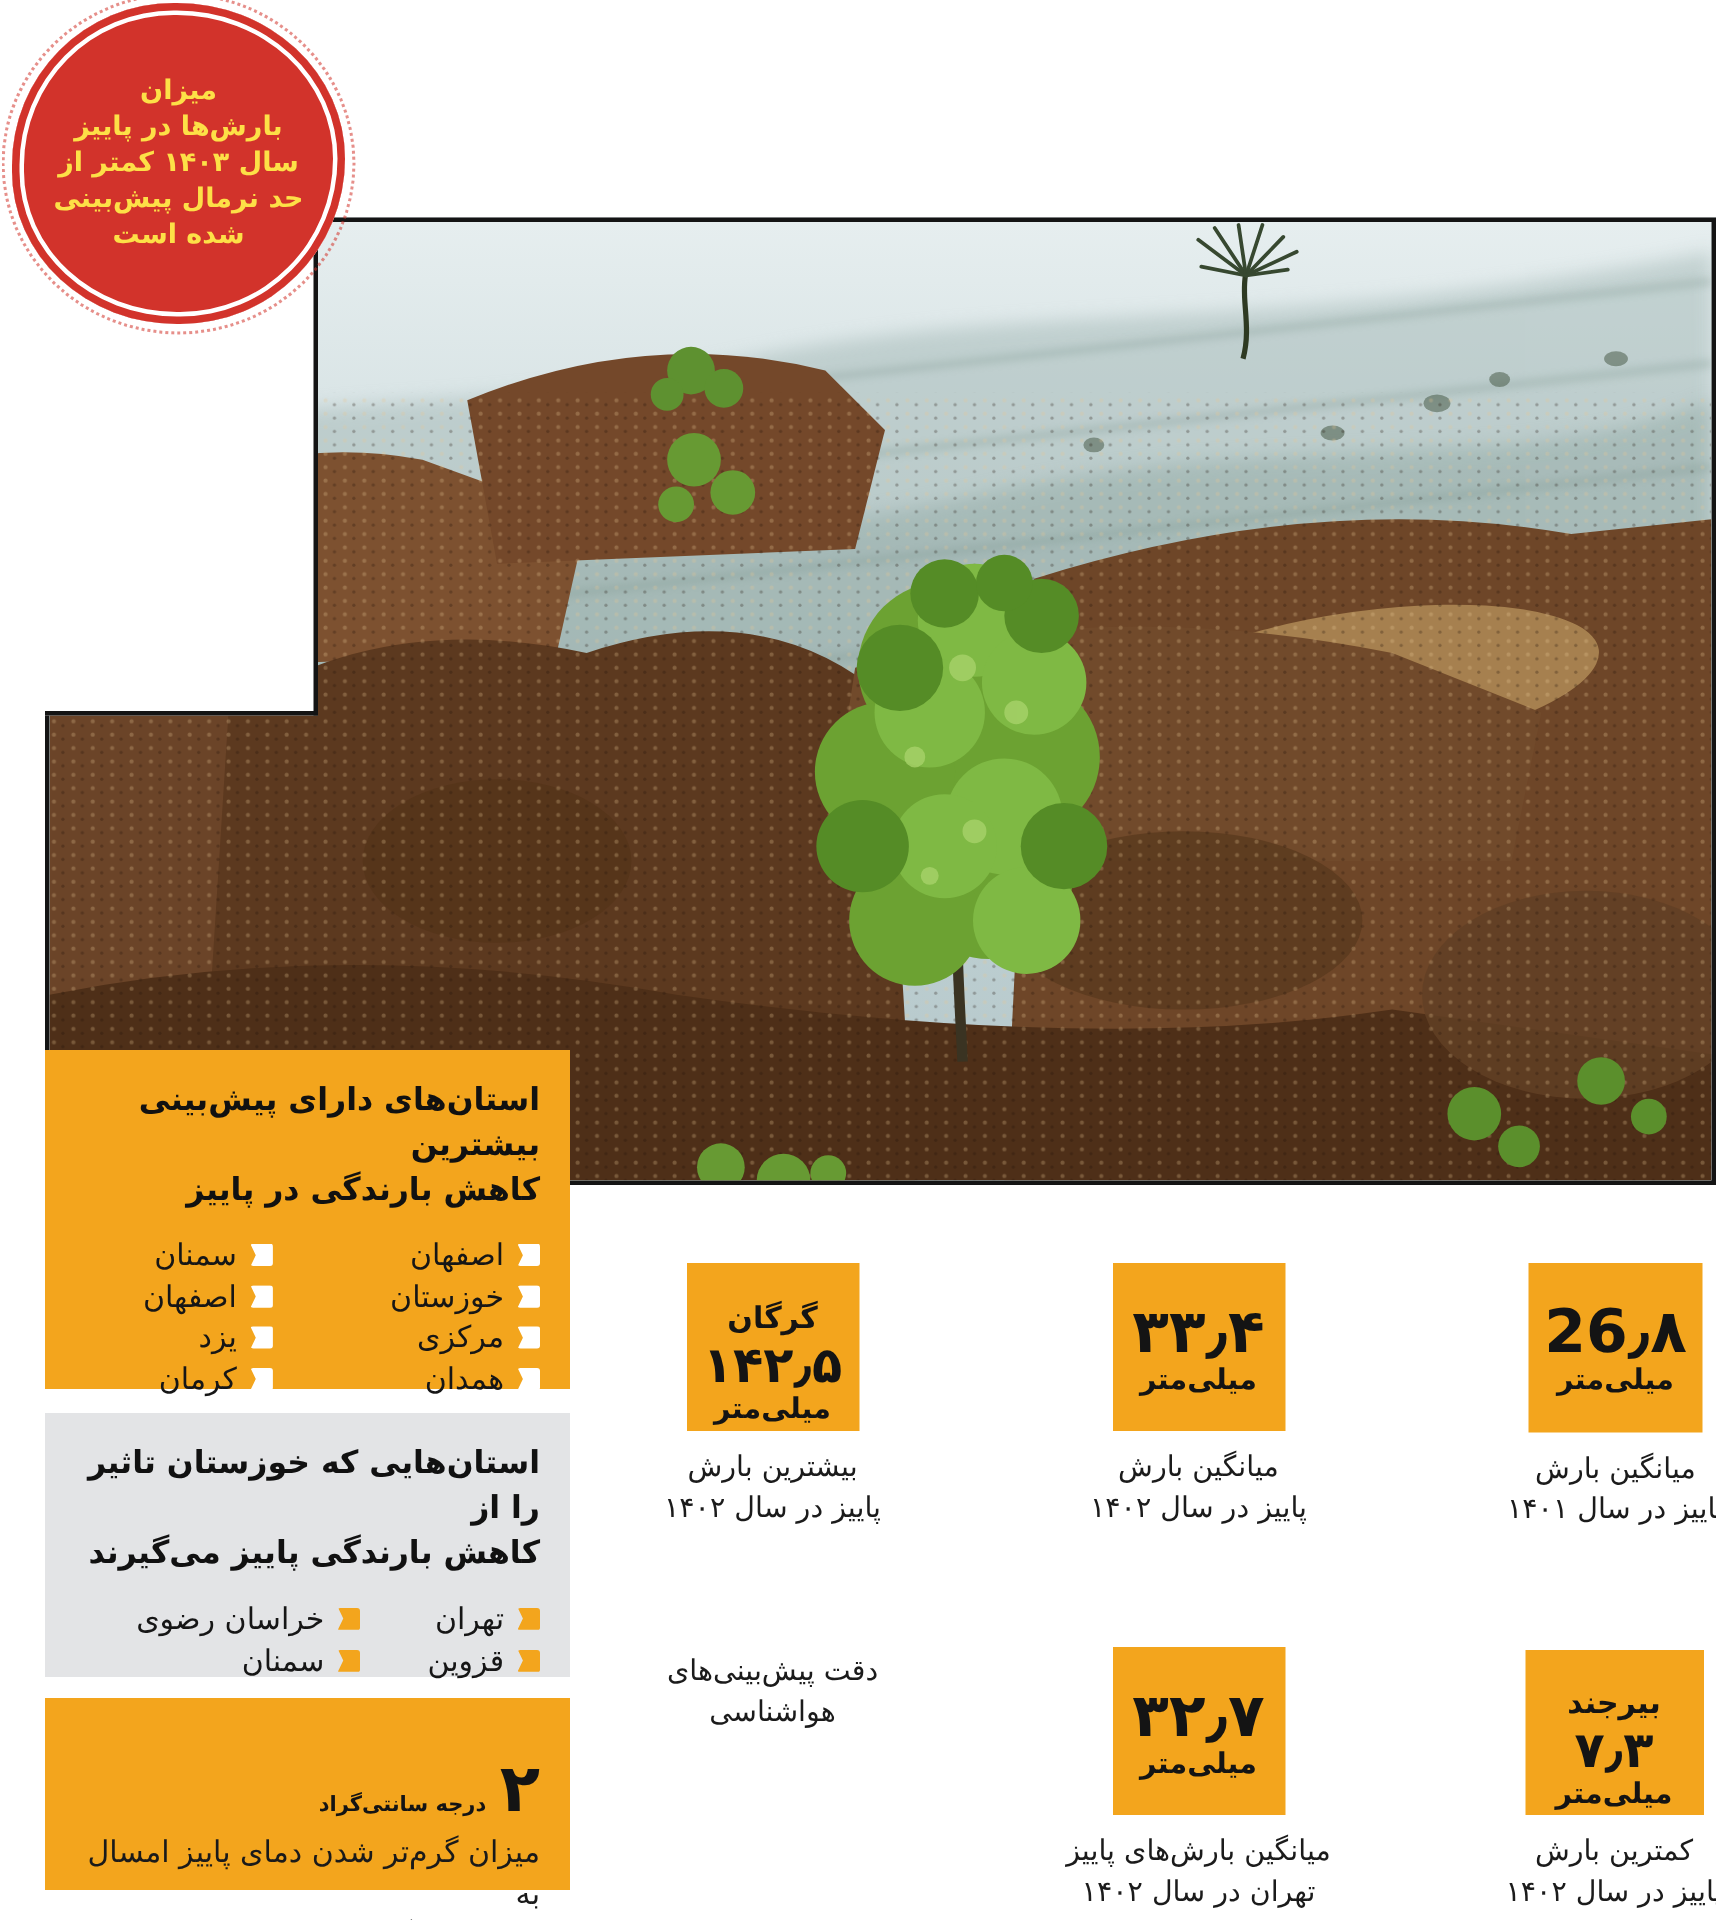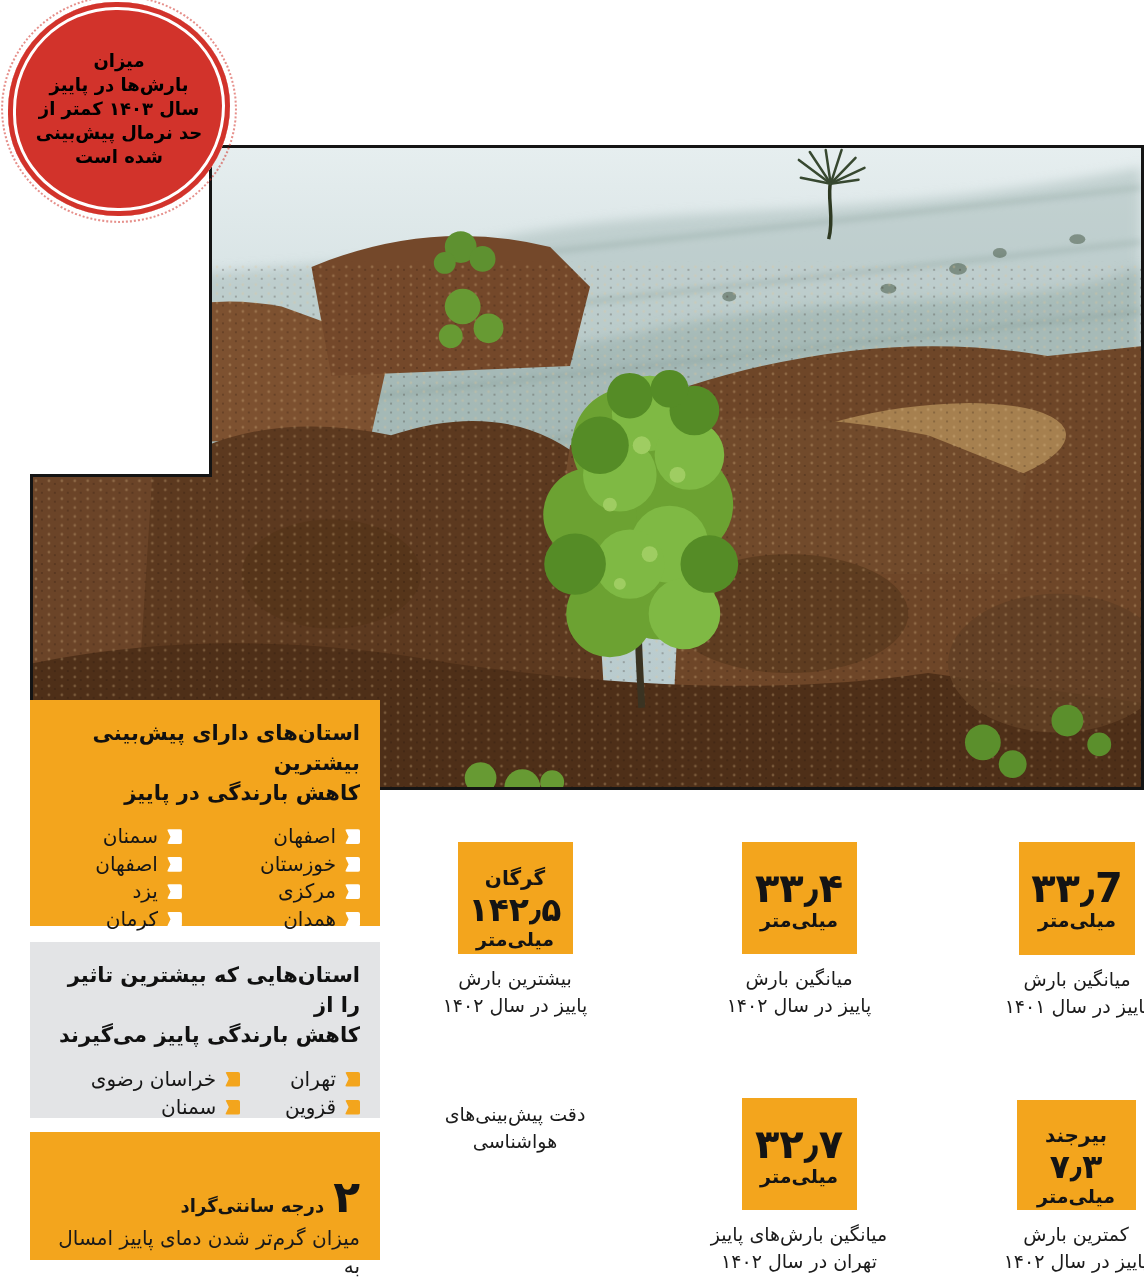--- a/index.html
+++ b/index.html
@@ -24,40 +24,40 @@
     border-radius:49% 51% 50% 50% / 51% 49% 52% 48%;
     display:flex;align-items:center;justify-content:center;text-align:center;
     box-shadow:inset 0 0 0 5px #d2332b, inset 0 0 0 8px #ffffff;
     z-index:6;
   }
   .stamp::after{
     content:"";position:absolute;inset:-7px;border-radius:50%;
     border:2px dotted rgba(210,51,43,.55);
   }
   .stamp-text{
-    color:#000000;font-weight:bold;font-size:18px;line-height:24px;white-space:pre-line;
+    color:#fde047;font-weight:bold;font-size:18px;line-height:24px;white-space:pre-line;
     padding:0 10px;
   }
   
   .panel{position:absolute;left:30px;width:350px;z-index:4;padding:18px 20px;}
   .panel.orange{background:#f3a51d;}
   .panel.gray{background:#e3e4e6;}
   .p-title{margin:0;font-size:21px;font-weight:bold;line-height:30px;white-space:pre-line;color:#111;}
   .grid{display:grid;grid-auto-flow:column;margin-top:15px;}
   .grid.g1{grid-template-rows:repeat(4,27.5px);grid-template-columns:1.35fr 1fr;}
   .grid.g2{grid-template-rows:repeat(2,28px);grid-template-columns:0.85fr 1.35fr;}
   .item{display:flex;align-items:center;gap:9px;font-size:20px;line-height:27px;color:#161616;}
   .tag{width:15px;height:15px;flex:none;border-radius:2px;
        clip-path:polygon(0 0,100% 0,100% 100%,0 100%,24% 50%);}
   .tag.white{background:#ffffff;}
   .tag.orange{background:#f3a51d;}
   
   .p3-head{display:flex;align-items:baseline;gap:9px;margin-top:6px;}
   .p3-val{font-size:44px;font-weight:bold;line-height:40px;}
-  .p3-unit{font-size:18px;font-weight:bold;margin-top:43px;}
+  .p3-unit{font-size:14px;font-weight:bold;margin-top:43px;}
   .p3-desc{margin:7px 0 0 0;font-size:20px;line-height:28px;white-space:pre-line;color:#1a1a1a;}
   
   .stat{position:absolute;width:220px;display:flex;flex-direction:column;align-items:center;z-index:4;}
   .sq{
     background:#f3a51d;display:flex;flex-direction:column;align-items:center;justify-content:center;
     color:#141414;font-weight:bold;text-align:center;position:relative;
   }
   .sq .city{font-size:20px;line-height:25px;margin-top:20px;}
   .sq .val{font-size:40px;line-height:44px;}
   .sq.three .val{font-size:33px;line-height:38px;}
@@ -241,21 +241,21 @@
           <span>یزد</span>
         </div>
       <div class="item">
           <span class="tag white"></span>
           <span>کرمان</span>
         </div>
     </div>
   </section>
 
   <section class="panel gray" style="top:942px;height:176px;">
-    <h2 class="p-title">استان‌هایی که بیشترین تاثیر را از
+    <h2 class="p-title">استان‌هایی که خوزستان تاثیر را از
 کاهش بارندگی پاییز می‌گیرند</h2>
     <div class="grid g2">
       <div class="item">
           <span class="tag orange"></span>
           <span>تهران</span>
         </div>
       <div class="item">
           <span class="tag orange"></span>
           <span>قزوین</span>
         </div>
@@ -293,21 +293,21 @@
     <div class="sq" style="width:115px;height:112px;text-align:right;">
       <div class="val">۳۳٫۴</div>
       <div class="unit">میلی‌متر</div>
     </div>
     <div class="cap">میانگین بارش
 پاییز در سال ۱۴۰۲</div>
   </div>
 
   <div class="stat" style="left:967px;top:842px;">
     <div class="sq" style="width:116px;height:113px;">
-      <div class="val">۳۳٫7</div>
+      <div class="val">26٫۸</div>
       <div class="unit">میلی‌متر</div>
     </div>
     <div class="cap">میانگین بارش
 پاییز در سال ۱۴۰۱</div>
   </div>
 
   <div class="stat" style="left:405px;top:1090px;">
     <div class="cap">دقت پیش‌بینی‌های
 هواشناسی</div>
   </div>

